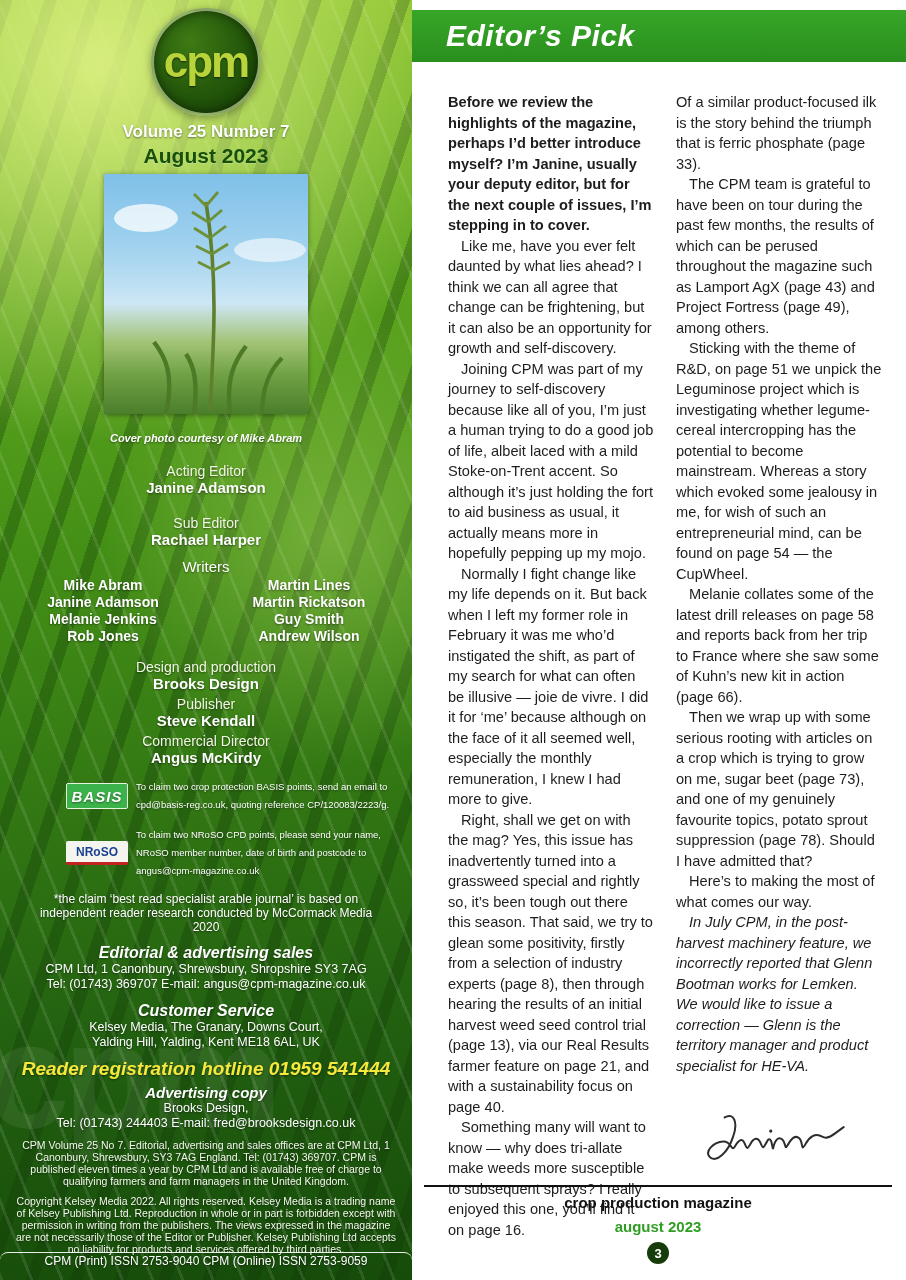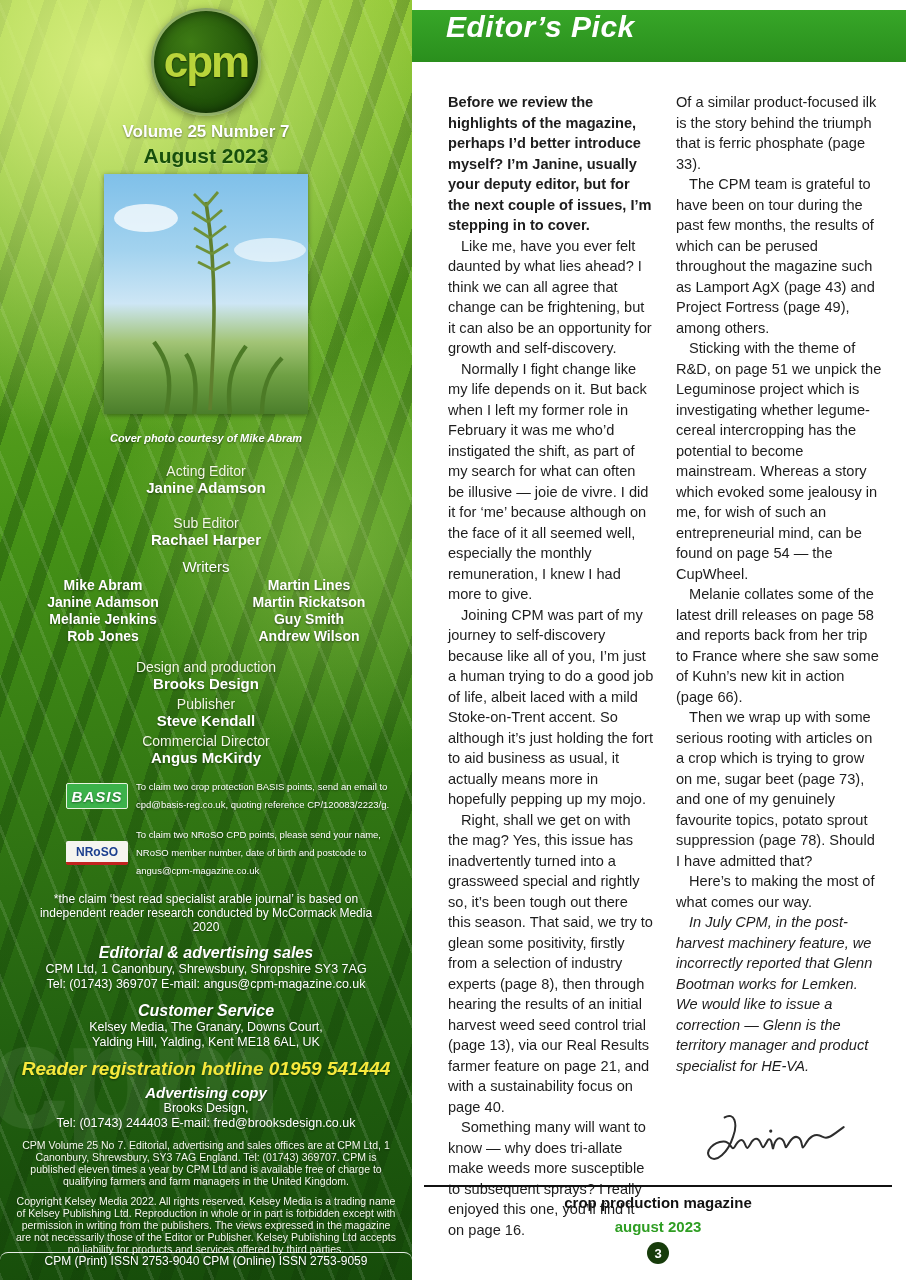--- a/index.html
+++ b/index.html
@@ -88,21 +88,21 @@
     position:absolute; left:0; right:0; bottom:12px; height:16px; z-index:2;
     border-top:1px solid rgba(255,255,255,0.9);
     display:flex; align-items:center; justify-content:center;
     font-size:12px; color:#fff; text-shadow:0 1px 2px rgba(0,0,0,0.45);border-radius:9px;
   }
 
   
   .banner {
     position:absolute; left:412px; right:0; top:10px; height:52px;
     background:linear-gradient(180deg, #37a628, #2a8f1d);
-    display:flex; padding-left:34px;
+    display:flex; align-items:center; padding-left:34px;
   }
   .banner h1 { margin:0; font-size:30px; font-style:italic; font-weight:bold; color:#fff; letter-spacing:0.5px; }
 
   .article {
     position:absolute; left:448px; right:24px; top:92px; bottom:58px;
     display:flex; gap:22px; color:#1d1d1d;
   }
   .col { flex:1; font-size:14.6px; line-height:20.5px; }
   .col p { margin:0; text-indent:13px; }
   .col p.first { text-indent:0; }
@@ -226,22 +226,22 @@
   </aside>
 
   <header class="banner">
     <h1>Editor’s Pick</h1>
   </header>
 
   <main class="article">
     <div class="col">
       <p class="intro">Before we review the highlights of the magazine, perhaps I’d better introduce myself? I’m Janine, usually your deputy editor, but for the next couple of issues, I’m stepping in to cover.</p>
       <p>Like me, have you ever felt daunted by what lies ahead? I think we can all agree that change can be frightening, but it can also be an opportunity for growth and self-discovery.</p>
+      <p>Joining CPM was part of my journey to self-discovery because like all of you, I’m just a human trying to do a good job of life, albeit laced with a mild Stoke-on-Trent accent. So although it’s just holding the fort to aid business as usual, it actually means more in hopefully pepping up my mojo.</p>
       <p>Normally I fight change like my life depends on it. But back when I left my former role in February it was me who’d instigated the shift, as part of my search for what can often be illusive — joie de vivre. I did it for ‘me’ because although on the face of it all seemed well, especially the monthly remuneration, I knew I had more to give.</p>
-      <p>Joining CPM was part of my journey to self-discovery because like all of you, I’m just a human trying to do a good job of life, albeit laced with a mild Stoke-on-Trent accent. So although it’s just holding the fort to aid business as usual, it actually means more in hopefully pepping up my mojo.</p>
       <p>Right, shall we get on with the mag? Yes, this issue has inadvertently turned into a grassweed special and rightly so, it’s been tough out there this season. That said, we try to glean some positivity, firstly from a selection of industry experts (page 8), then through hearing the results of an initial harvest weed seed control trial (page 13), via our Real Results farmer feature on page 21, and with a sustainability focus on page 40.</p>
       <p>Something many will want to know — why does tri-allate make weeds more susceptible to subsequent sprays? I really enjoyed this one, you’ll find it on page 16.</p>
     </div>
     <div class="col">
       <p class="first">Of a similar product-focused ilk is the story behind the triumph that is ferric phosphate (page 33).</p>
       <p>The CPM team is grateful to have been on tour during the past few months, the results of which can be perused throughout the magazine such as Lamport AgX (page 43) and Project Fortress (page 49), among others.</p>
       <p>Sticking with the theme of R&amp;D, on page 51 we unpick the Leguminose project which is investigating whether legume-cereal intercropping has the potential to become mainstream. Whereas a story which evoked some jealousy in me, for wish of such an entrepreneurial mind, can be found on page 54 — the CupWheel.</p>
       <p>Melanie collates some of the latest drill releases on page 58 and reports back from her trip to France where she saw some of Kuhn’s new kit in action (page 66).</p>
       <p>Then we wrap up with some serious rooting with  articles on a crop which is trying to grow on me, sugar beet (page 73), and one of my genuinely favourite topics, potato sprout suppression (page 78). Should I have admitted that?</p>
       <p>Here’s to making the most of what comes our way.</p>

